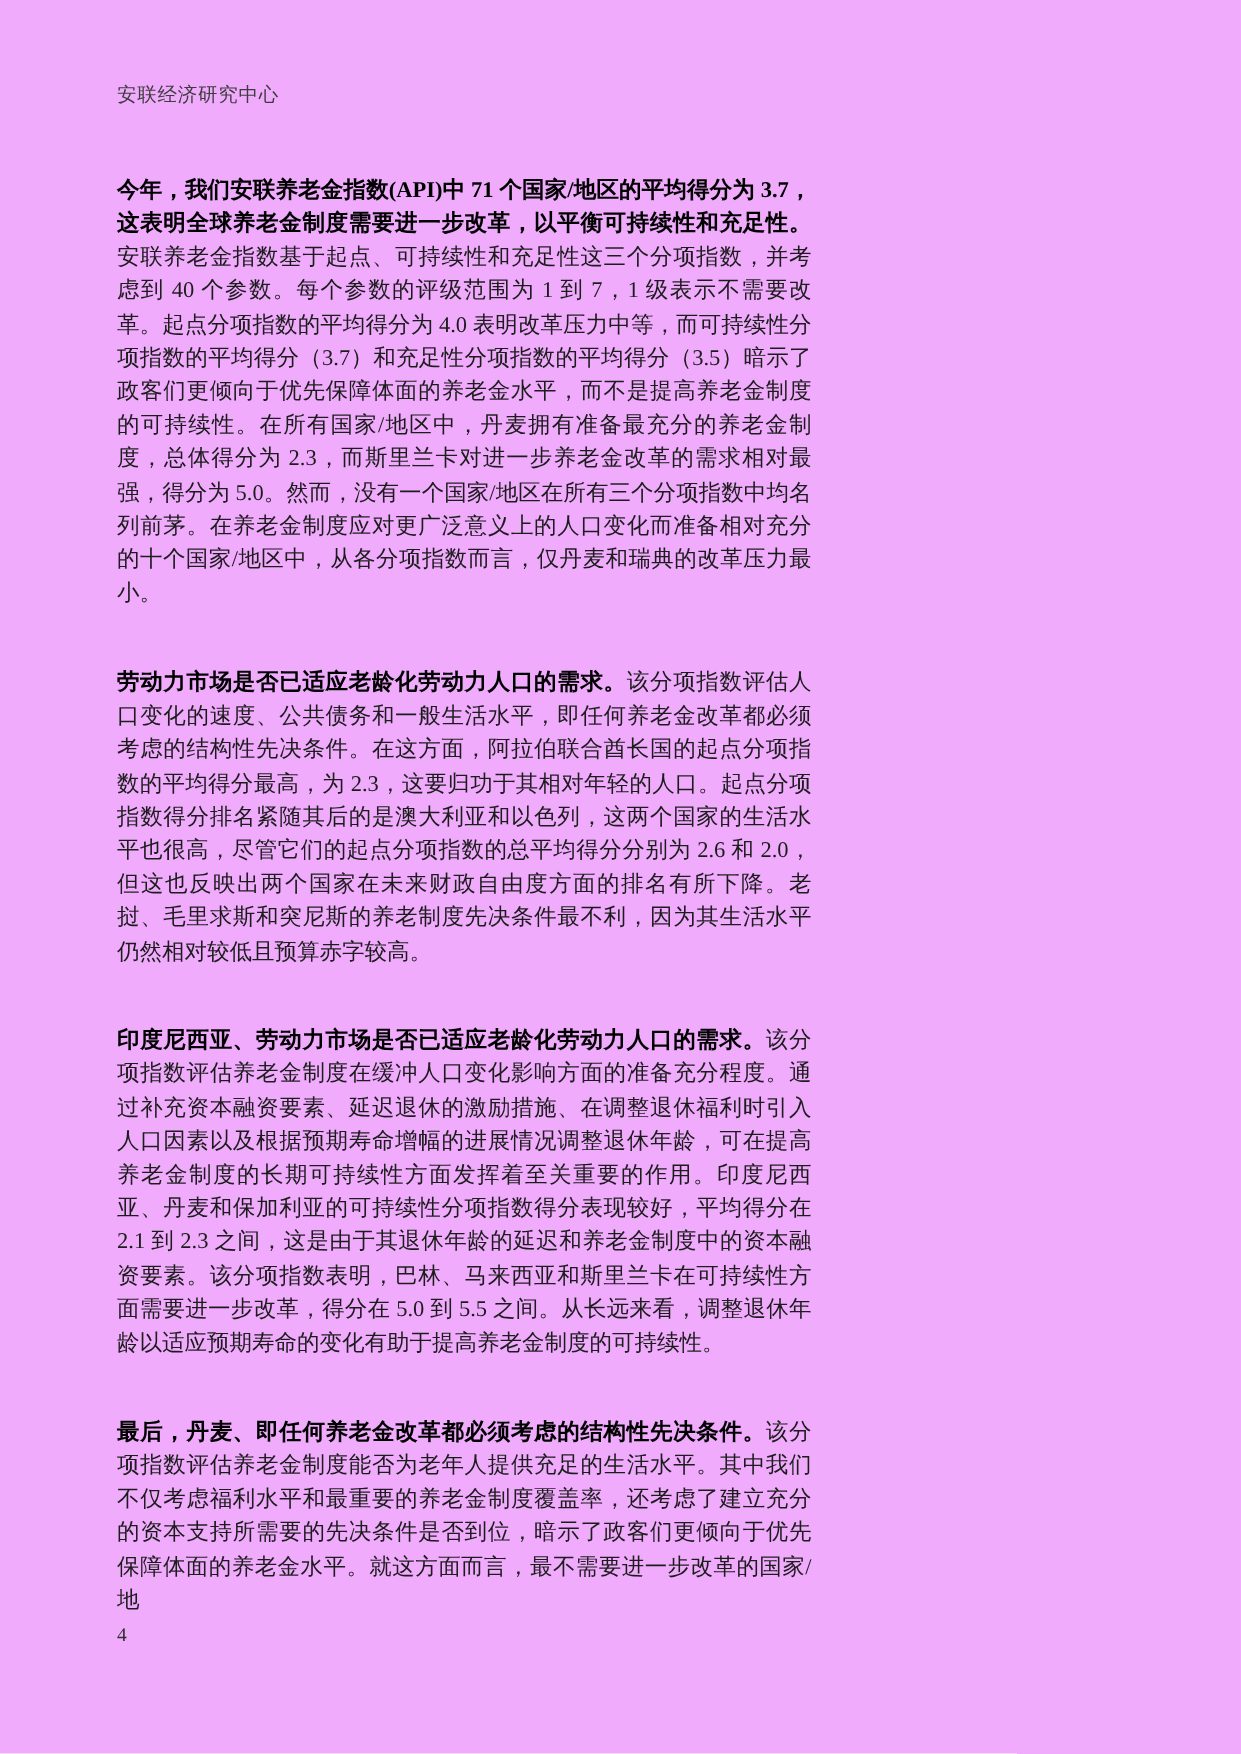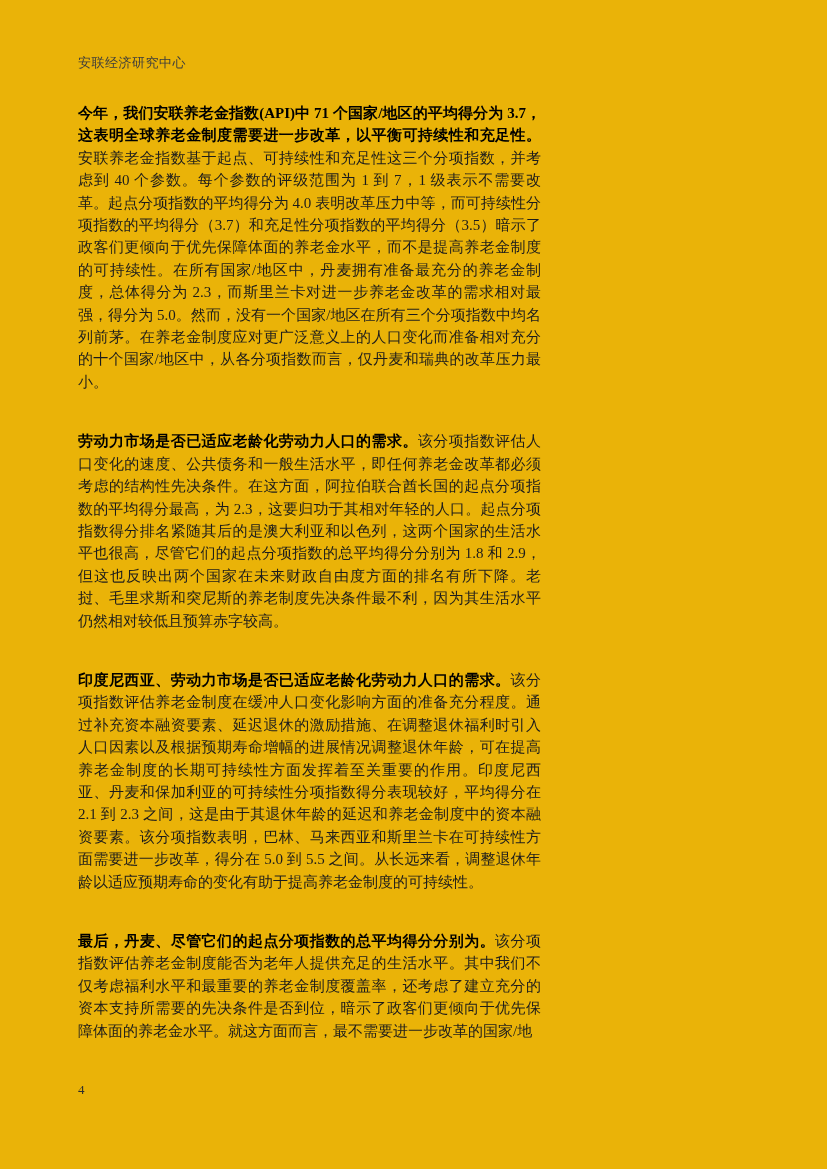--- a/index.html
+++ b/index.html
@@ -4,41 +4,41 @@
 <style>
   html, body {
     margin: 0;
     padding: 0;
     background: #ffffff;
   }
   .page {
     position: relative;
     width: 827px;
     height: 1169px;
-    background: #eab308;
+    background: #f0abfc;
     overflow: hidden;
     font-family: "Liberation Serif", "DejaVu Serif", serif;
   }
   .header {
     position: absolute;
     left: 78px;
     top: 55px;
     font-size: 13px;
     line-height: 16px;
     color: #3d3d3d;
     letter-spacing: 0.5px;
   }
   .content {
     position: absolute;
     left: 78px;
     top: 100px;
     width: 463px;
   }
   .para {
-    margin: 2px 0 37px 0;
+    margin: 16px 0 37px 0;
     font-size: 15px;
     line-height: 22.4px;
     text-align: justify;
     color: #1c1c1c;
   }
   .para .lead {
     font-weight: 700;
     color: #000000;
   }
   .para .body-text {
@@ -59,28 +59,28 @@
 
   <div class="header">安联经济研究中心</div>
 
   <div class="content">
 
     <p class="para">
       <strong class="lead">今年，我们安联养老金指数(API)中 71 个国家/地区的平均得分为 3.7，这表明全球养老金制度需要进一步改革，以平衡可持续性和充足性。</strong><span class="body-text">安联养老金指数基于起点、可持续性和充足性这三个分项指数，并考虑到 40 个参数。每个参数的评级范围为 1 到 7，1 级表示不需要改革。起点分项指数的平均得分为 4.0 表明改革压力中等，而可持续性分项指数的平均得分（3.7）和充足性分项指数的平均得分（3.5）暗示了政客们更倾向于优先保障体面的养老金水平，而不是提高养老金制度的可持续性。在所有国家/地区中，丹麦拥有准备最充分的养老金制度，总体得分为 2.3，而斯里兰卡对进一步养老金改革的需求相对最强，得分为 5.0。然而，没有一个国家/地区在所有三个分项指数中均名列前茅。在养老金制度应对更广泛意义上的人口变化而准备相对充分的十个国家/地区中，从各分项指数而言，仅丹麦和瑞典的改革压力最小。</span>
     </p>
 
     <p class="para">
-      <strong class="lead">劳动力市场是否已适应老龄化劳动力人口的需求。</strong><span class="body-text">该分项指数评估人口变化的速度、公共债务和一般生活水平，即任何养老金改革都必须考虑的结构性先决条件。在这方面，阿拉伯联合酋长国的起点分项指数的平均得分最高，为 2.3，这要归功于其相对年轻的人口。起点分项指数得分排名紧随其后的是澳大利亚和以色列，这两个国家的生活水平也很高，尽管它们的起点分项指数的总平均得分分别为 1.8 和 2.9，但这也反映出两个国家在未来财政自由度方面的排名有所下降。老挝、毛里求斯和突尼斯的养老制度先决条件最不利，因为其生活水平仍然相对较低且预算赤字较高。</span>
+      <strong class="lead">劳动力市场是否已适应老龄化劳动力人口的需求。</strong><span class="body-text">该分项指数评估人口变化的速度、公共债务和一般生活水平，即任何养老金改革都必须考虑的结构性先决条件。在这方面，阿拉伯联合酋长国的起点分项指数的平均得分最高，为 2.3，这要归功于其相对年轻的人口。起点分项指数得分排名紧随其后的是澳大利亚和以色列，这两个国家的生活水平也很高，尽管它们的起点分项指数的总平均得分分别为 2.6 和 2.0，但这也反映出两个国家在未来财政自由度方面的排名有所下降。老挝、毛里求斯和突尼斯的养老制度先决条件最不利，因为其生活水平仍然相对较低且预算赤字较高。</span>
     </p>
 
     <p class="para">
       <strong class="lead">印度尼西亚、劳动力市场是否已适应老龄化劳动力人口的需求。</strong><span class="body-text">该分项指数评估养老金制度在缓冲人口变化影响方面的准备充分程度。通过补充资本融资要素、延迟退休的激励措施、在调整退休福利时引入人口因素以及根据预期寿命增幅的进展情况调整退休年龄，可在提高养老金制度的长期可持续性方面发挥着至关重要的作用。印度尼西亚、丹麦和保加利亚的可持续性分项指数得分表现较好，平均得分在 2.1 到 2.3 之间，这是由于其退休年龄的延迟和养老金制度中的资本融资要素。该分项指数表明，巴林、马来西亚和斯里兰卡在可持续性方面需要进一步改革，得分在 5.0 到 5.5 之间。从长远来看，调整退休年龄以适应预期寿命的变化有助于提高养老金制度的可持续性。</span>
     </p>
 
     <p class="para">
-      <strong class="lead">最后，丹麦、尽管它们的起点分项指数的总平均得分分别为。</strong><span class="body-text">该分项指数评估养老金制度能否为老年人提供充足的生活水平。其中我们不仅考虑福利水平和最重要的养老金制度覆盖率，还考虑了建立充分的资本支持所需要的先决条件是否到位，暗示了政客们更倾向于优先保障体面的养老金水平。就这方面而言，最不需要进一步改革的国家/地</span>
+      <strong class="lead">最后，丹麦、即任何养老金改革都必须考虑的结构性先决条件。</strong><span class="body-text">该分项指数评估养老金制度能否为老年人提供充足的生活水平。其中我们不仅考虑福利水平和最重要的养老金制度覆盖率，还考虑了建立充分的资本支持所需要的先决条件是否到位，暗示了政客们更倾向于优先保障体面的养老金水平。就这方面而言，最不需要进一步改革的国家/地</span>
     </p>
 
   </div>
 
   <div class="page-number">4</div>
 
 </div>
 
 </body></html>

